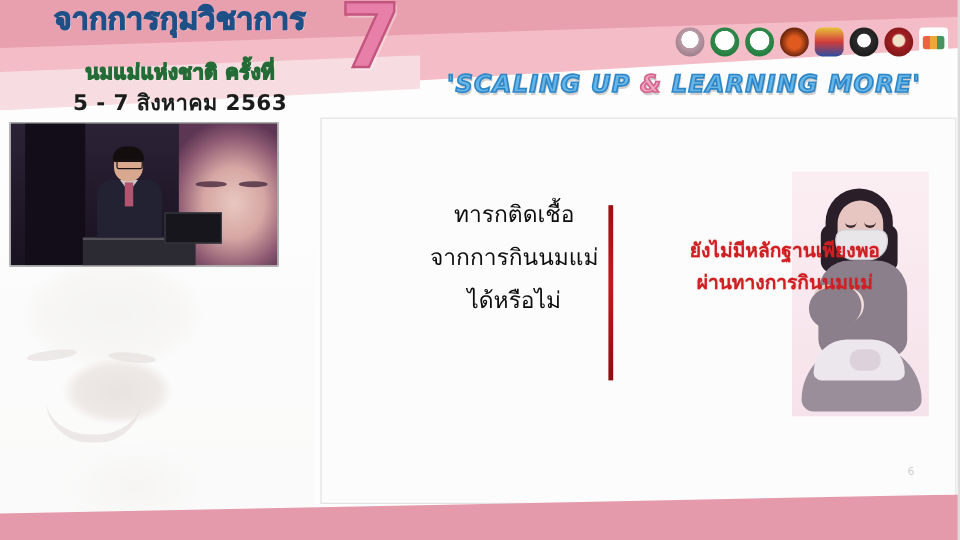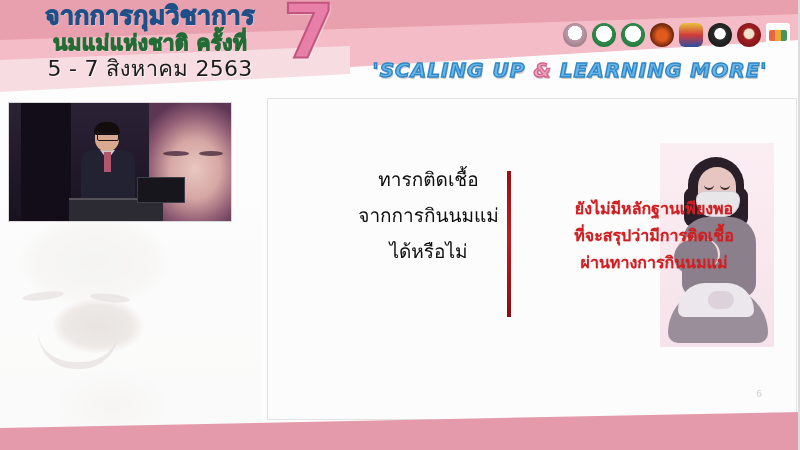--- a/index.html
+++ b/index.html
@@ -57,26 +57,27 @@
   .hdr-th{
     position:absolute;left:0;top:2px;width:300px;text-align:center;
     font-weight:bold;letter-spacing:.3px;
   }
   .hdr-l1{
     font-size:25px;line-height:27px;color:#2e6fb7;
     -webkit-text-stroke:1.2px #1e4f86;
     text-shadow:1px 1px 0 rgba(255,255,255,.55);
   }
   .hdr-l2{
-    font-size:21px;line-height:28px;color:#7f1d1d;
+    font-size:17px;line-height:28px;color:#7f1d1d;
     -webkit-text-stroke:1.2px #236c36;
     text-shadow:1px 1px 0 rgba(255,255,255,.55);
+    margin-top:18px;
   }
   .hdr-date{
-    font-size:22px;line-height:24px;color:#1c1c1c;font-weight:normal;
+    font-size:18px;line-height:24px;color:#1c1c1c;font-weight:bold;
     text-shadow:1px 1px 0 rgba(255,255,255,.7);
   }
   .hdr-seven{
     position:absolute;left:283px;top:-6px;
     font-size:74px;line-height:74px;font-weight:bold;color:#e87fa8;
     -webkit-text-stroke:2px #c4557f;
     text-shadow:2px 2px 0 rgba(255,255,255,.35);
   }
 
   .tagline{
@@ -264,21 +265,20 @@
       <div class="il-torso"></div>
       <div class="il-baby"></div>
       <div class="il-baby-h"></div>
       <div class="il-arm"></div>
       <div class="il-blanket"></div>
       <div class="il-hand"></div>
     </div>
 
     <div class="a-block">
       <div>ยังไม่มีหลักฐานเพียงพอ</div>
-      <div>ที่จะสรุปว่ามีการติดเชื้อ</div>
       <div>ผ่านทางการกินนมแม่</div>
     </div>
 
     <div class="slide-no">6</div>
   </div>
 
   <div class="foot2"></div>
   <div class="foot"></div>
 
   <div class="edge-r"></div>

